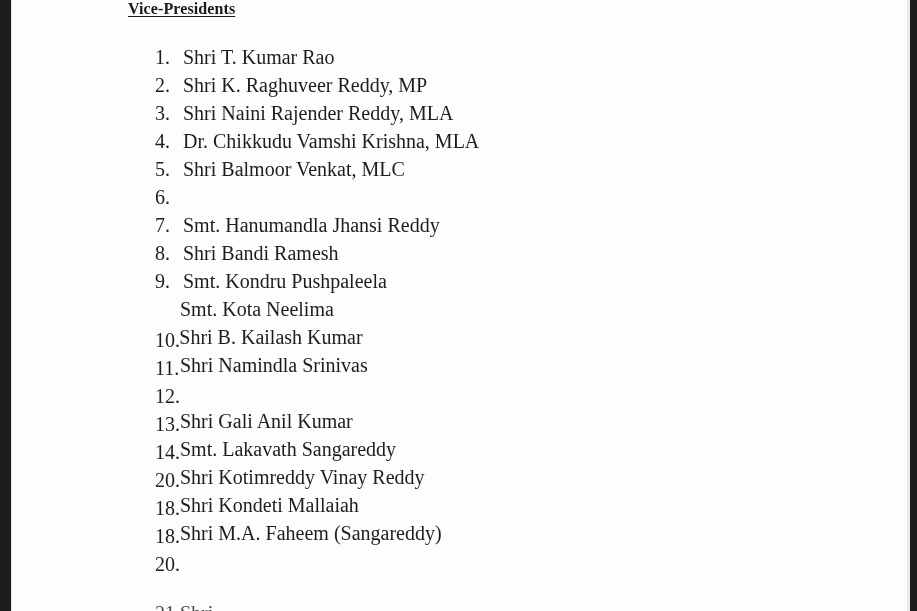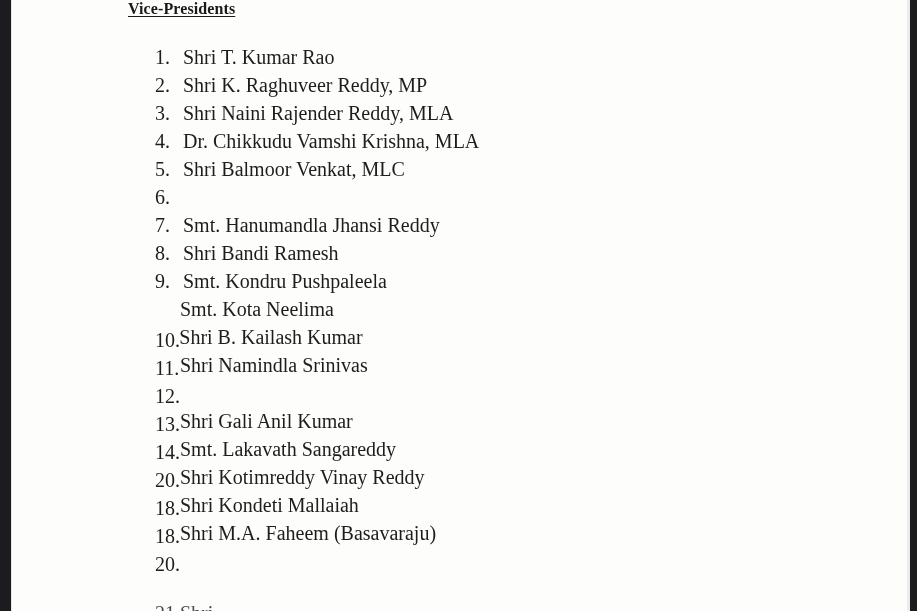--- a/index.html
+++ b/index.html
@@ -99,18 +99,18 @@
     <li class="item">
         <span class="num wide">18.</span>
         <span>Shri Kotimreddy Vinay Reddy</span>
       </li>
     <li class="item">
         <span class="num wide">18.</span>
         <span>Shri Kondeti Mallaiah</span>
       </li>
     <li class="item">
         <span class="num wide">20.</span>
-        <span>Shri M.A. Faheem (Basavaraju)</span>
+        <span>Shri M.A. Faheem (Sangareddy)</span>
       </li>
   </ul>
 
   <div class="partial">21.Shri</div>
 </div>
 
 </body></html>

